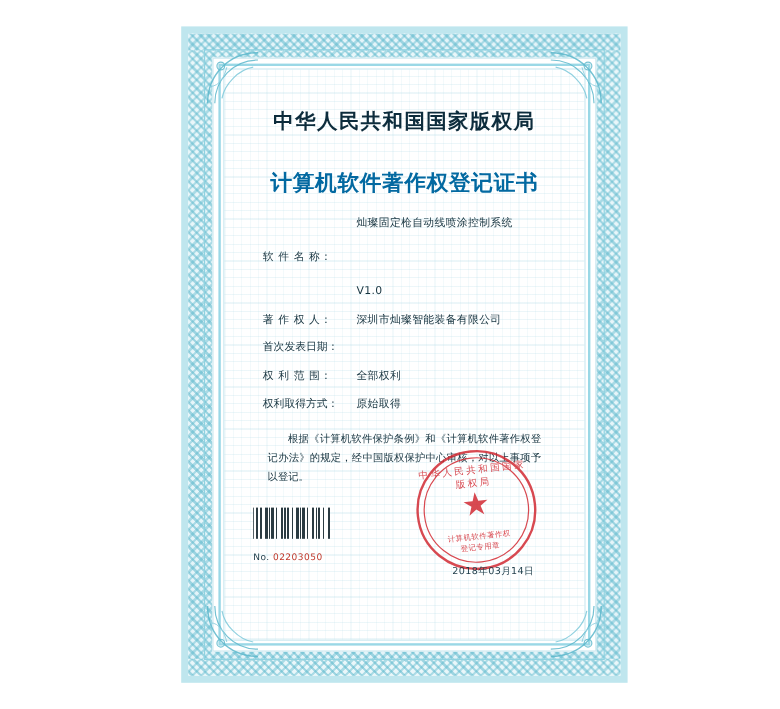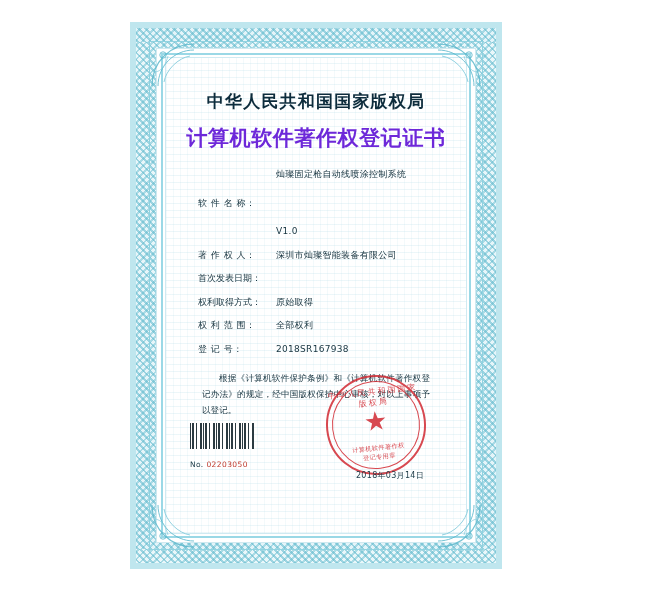--- a/index.html
+++ b/index.html
@@ -10,21 +10,21 @@
   body {
     width: 650px;
     height: 591px;
     font-family: "DejaVu Sans", sans-serif;
     -webkit-font-smoothing: antialiased;
   }
 
   
   #certificate {
     position: absolute;
-    left: 130px;
+    left: 151px;
     top: 22px;
     width: 372px;
     height: 547px;
     background: #ffffff;
     box-sizing: border-box;
   }
 
   
   .frame-outer {
     position: absolute;
@@ -98,24 +98,24 @@
 
   .title-block { text-align: center; padding-top: 26px; }
   .org-title {
     font-size: 17px;
     letter-spacing: 1.2px;
     color: #0d2c3c;
     font-weight: bold;
     font-family: "DejaVu Sans", sans-serif;
   }
   .doc-title {
-    margin-top: 11px;
-    font-size: 21px;
+    margin-top: 27px;
+    font-size: 18px;
     letter-spacing: .6px;
-    color: #6d28d9;
+    color: #0369a1;
     font-weight: bold;
   }
   .cert-no {
     margin-top: 11px;
     font-size: 7px;
     color: #3d5560;
     letter-spacing: .2px;
   }
 
   .fields {
@@ -295,33 +295,29 @@
         <div class="field-label">著 作 权 人：</div>
         <div class="field-value">深圳市灿璨智能装备有限公司</div>
       </div>
 
 
       <div class="field-row">
         <div class="field-label wide">首次发表日期：</div>
       </div>
 
       <div class="field-row">
+        <div class="field-label">权 利 范 围：</div>
+        <div class="field-value">全部权利</div>
+      </div>
+
+      <div class="field-row">
         <div class="field-label wide">权利取得方式：</div>
         <div class="field-value">原始取得</div>
       </div>
 
-      <div class="field-row">
-        <div class="field-label">权 利 范 围：</div>
-        <div class="field-value">全部权利</div>
-      </div>
-
-      <div class="field-row">
-        <div class="field-label">登 记 号：</div>
-        <div class="field-value">2018SR167938</div>
-      </div>
 
     </div>
 
     <div class="statement">根据《计算机软件保护条例》和《计算机软件著作权登记办法》的规定，经中国版权保护中心审核，对以上事项予以登记。</div>
 
     <div class="barcode"></div>
 
     <div class="seal">
       <div class="seal-inner"></div>
       <div class="seal-arc-top">中华人民共和国国家版权局</div>

